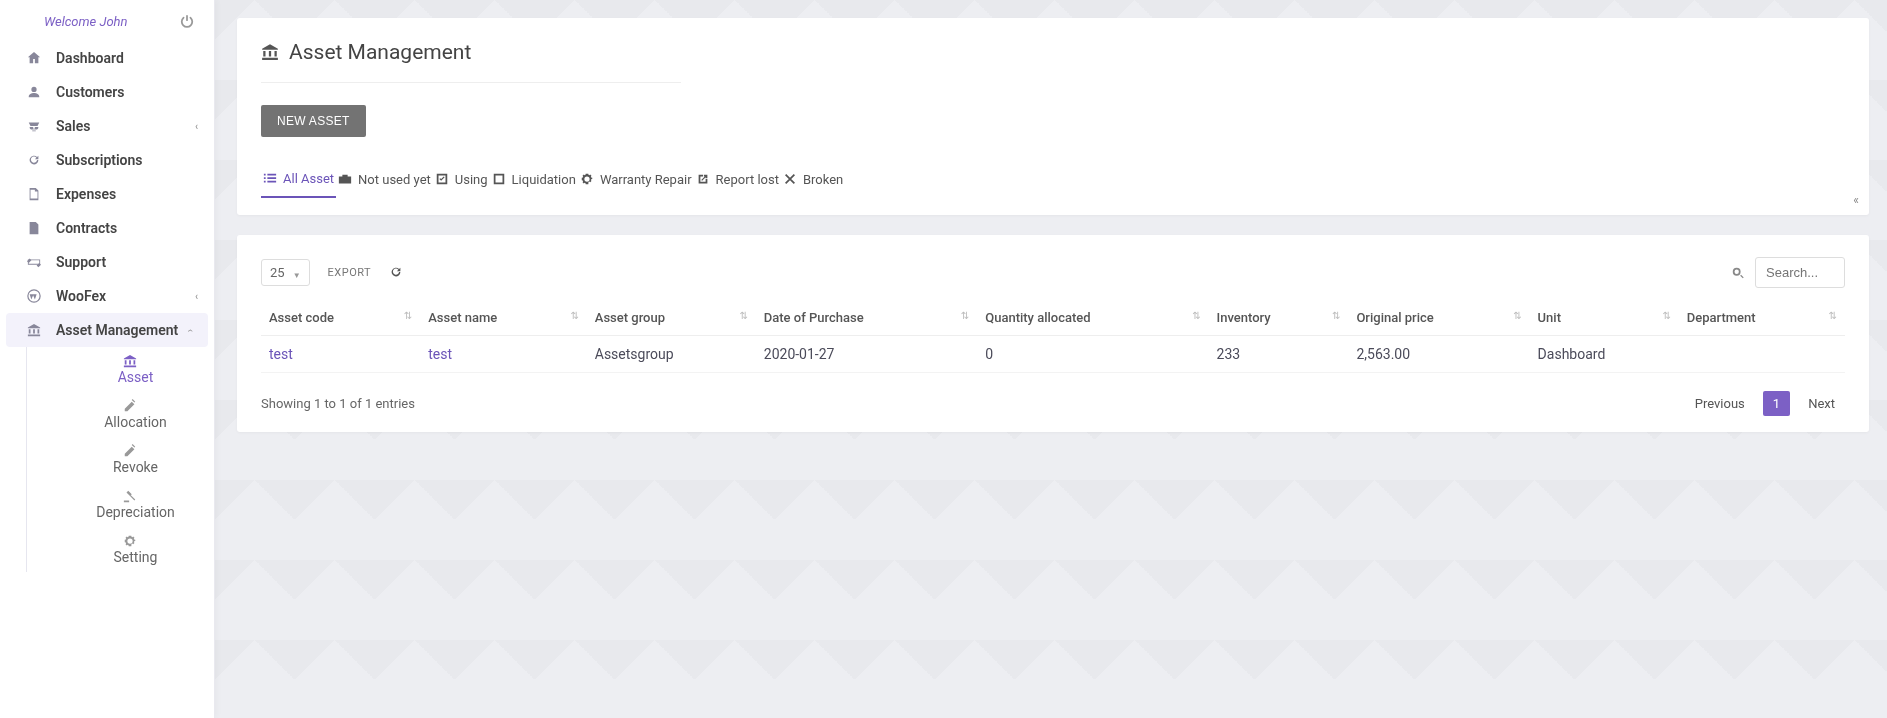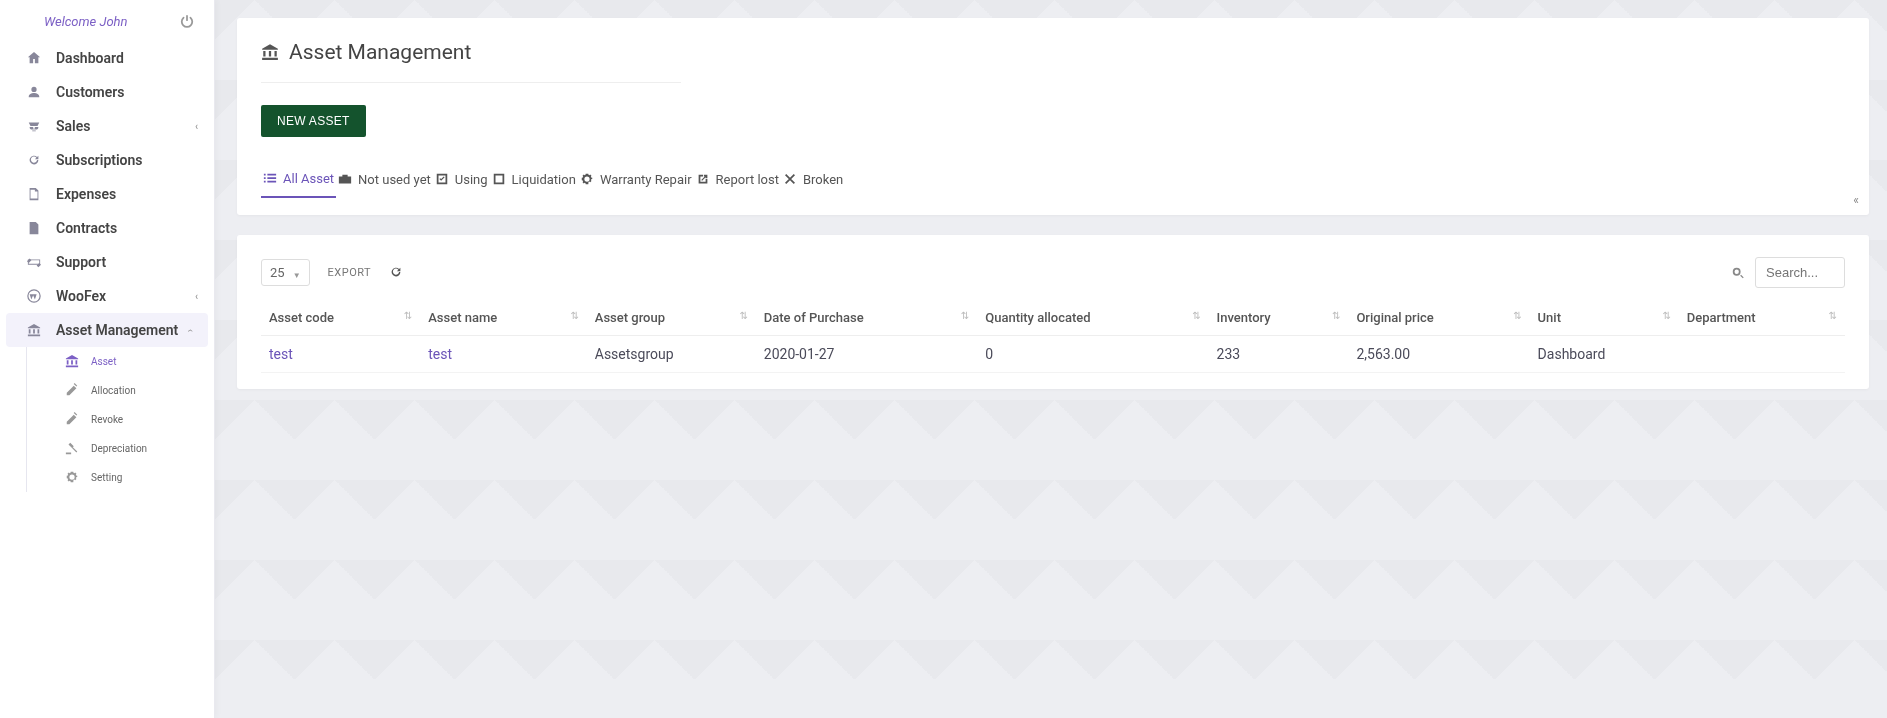--- a/index.html
+++ b/index.html
@@ -49,40 +49,40 @@
     width: 20px; margin-right: 12px; color: #88879a; text-align: center;
     font-weight: normal;
   }
   .nav-item .chev { margin-left: auto; color: #999; font-size: 10px; }
   .nav-item.active { background: #f3f2fb; border-radius: 4px; margin: 0 6px; padding-left: 18px; }
   .nav-item.active .chev { transform: rotate(90deg); display:inline-block;}
   .subnav { padding-left: 30px; border-left: 1px solid #e6e6ef; margin-left: 26px; }
   .subnav .sub-item {
     display: flex; align-items: center;
     padding: 7px 8px;
-    font-size: 10px; color: #666; cursor: pointer;
+    font-size: 14px; color: #666; cursor: pointer; flex-direction: column;
   }
   .subnav .sub-item.active { color: #7c60c5; }
   .subnav .sub-item .ico { width: 18px; margin-right: 8px; color: #999; font-size: 13px; }
   .subnav .sub-item.active .ico { color: #7c60c5; }
   
   .main { flex: 1; padding: 18px 18px 40px 22px; position: relative; }
   .panel {
     background: #fff;
     border-radius: 3px;
     box-shadow: 0 1px 3px rgba(0,0,0,0.04);
     margin-bottom: 20px;
     padding: 22px 24px 16px 24px;
     position: relative;
   }
   .page-title { display:flex; align-items:center; font-size: 21px; font-weight: 400;
     color:#444; padding-bottom: 18px; border-bottom: 1px solid #eee; max-width: 420px; }
   .page-title .ico { margin-right: 10px; color:#555; font-size: 19px; }
   .btn-primary {
-    background:#14532d; color:#fff; border:none;
+    background:#737373; color:#fff; border:none;
     padding: 9px 16px; font-size: 12px; letter-spacing: .3px;
     border-radius: 2px; margin-top: 22px; cursor:pointer;
   }
   .tabs { display:flex; margin-top: 28px; border-bottom: 1px solid transparent; }
   .tab { display:flex; align-items:center; gap:6px; font-size:13px; color:#555;
     padding: 6px 2px 10px 2px; cursor:pointer; }
   .tab.active { color:#6b54b8; border-bottom: 2px solid #6b54b8; }
   .tab .ico { font-size: 12px; }
   .collapse-toggle { position:absolute; right:10px; bottom:8px; color:#888; font-size:12px; cursor:pointer;}
   
@@ -311,15 +311,23 @@
           <td>2020-01-27</td>
           <td>0</td>
           <td>233</td>
           <td>2,563.00</td>
           <td>Dashboard</td>
           <td></td>
         </tr>
       </tbody>
     </table>
 
+    <div class="footer-row">
+      <span>Showing 1 to 1 of 1 entries</span>
+      <div class="pager">
+        <span class="pg">Previous</span>
+        <span class="pg current">1</span>
+        <span class="pg">Next</span>
+      </div>
+    </div>
   </div>
 
 </main>
 
 </body></html>

